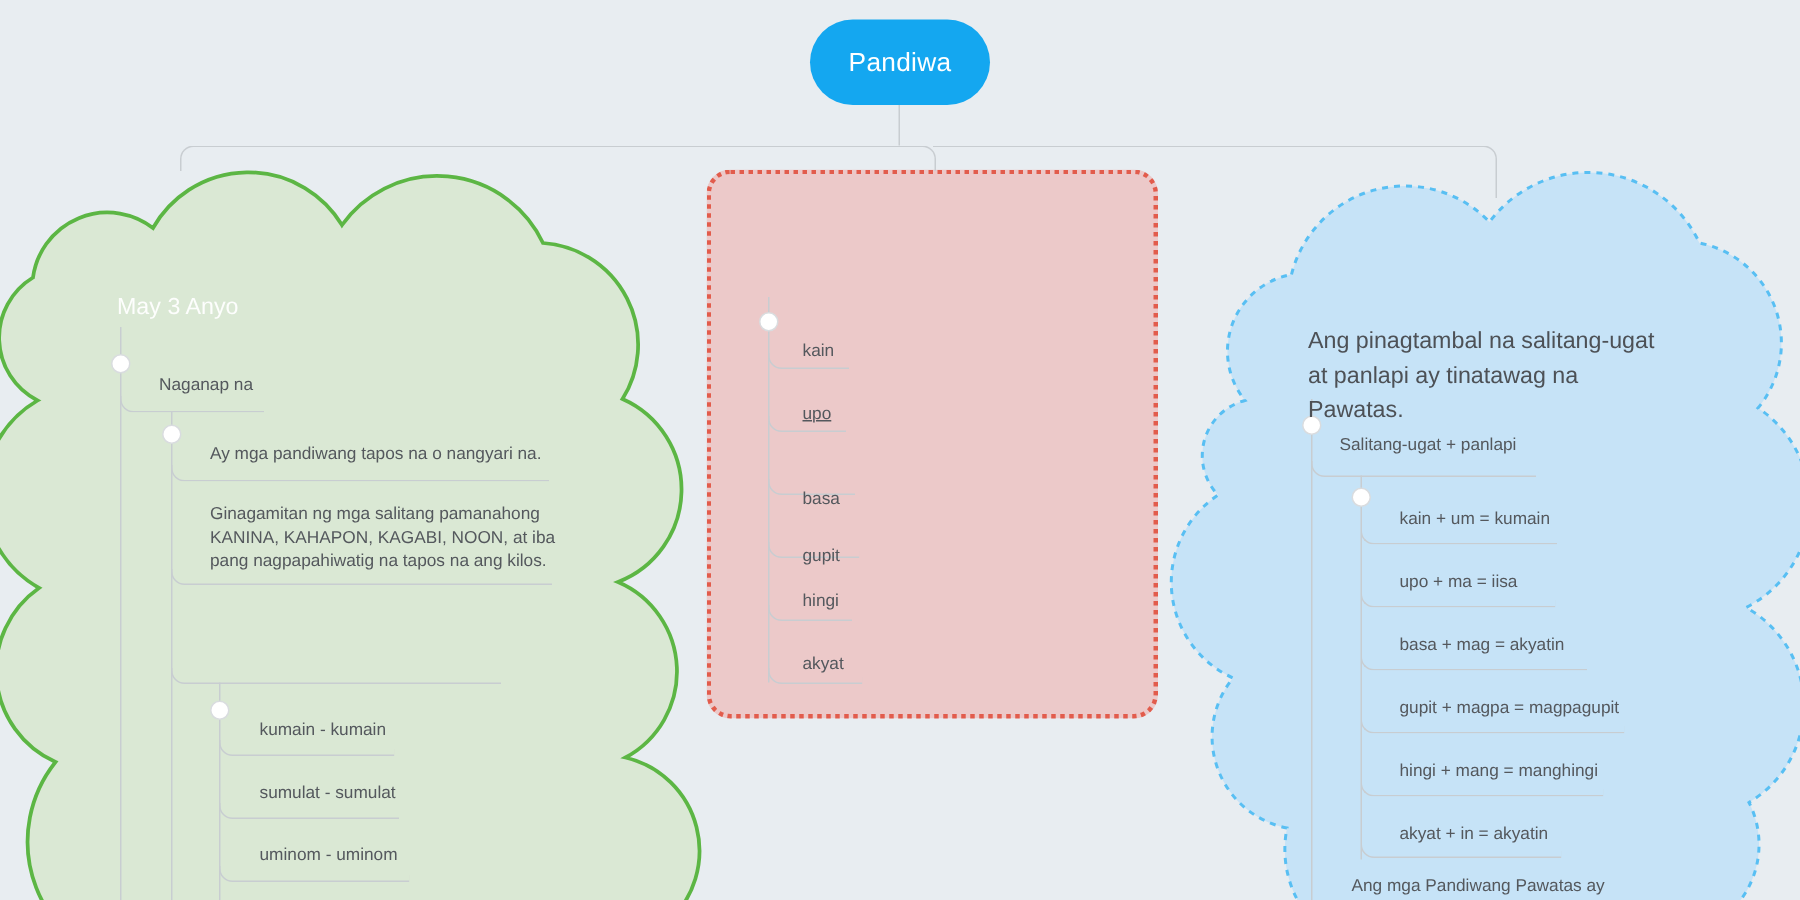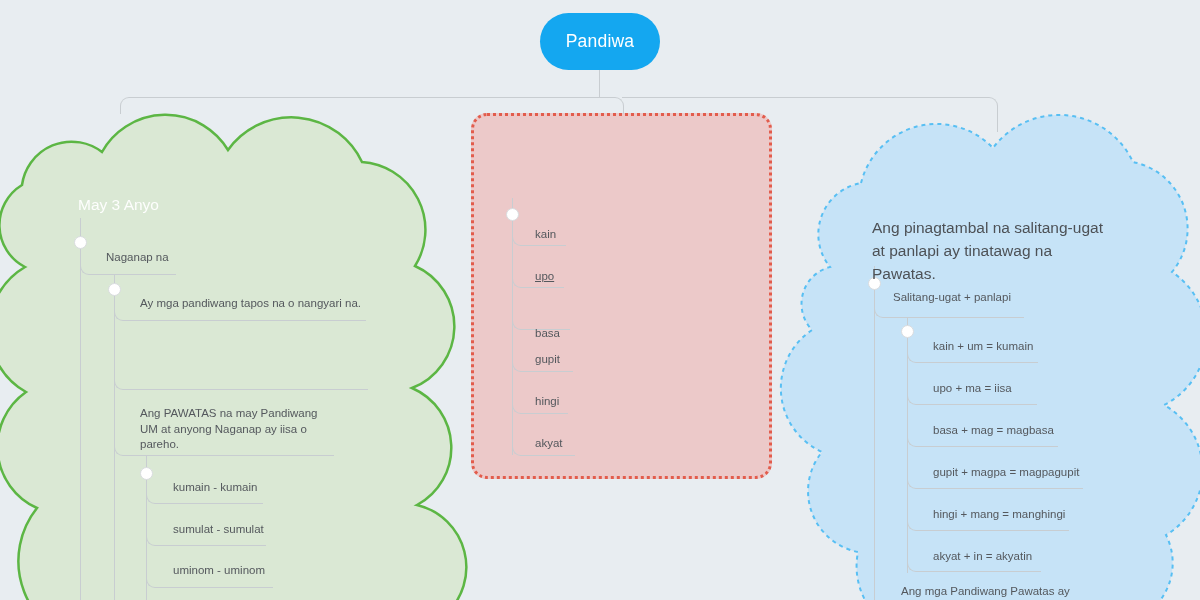--- a/index.html
+++ b/index.html
@@ -109,39 +109,39 @@
   <div class="dot" style="left:867.5px;top:276.5px;"></div>
   <div class="dot" style="left:900.5px;top:324.5px;"></div>
 
   <div class="root">
     <span>Pandiwa</span>
   </div>
 
   <div class="ct light" style="left:78px;top:196px;">May 3 Anyo</div>
   <div class="nl" style="left:106px;top:250px;">Naganap na</div>
   <div class="nl" style="left:140px;top:296px;">Ay mga pandiwang tapos na o nangyari na.</div>
-  <div class="nl" style="left:140px;top:406px;">Ang PAWATAS na may Pandiwang
-UM at anyong Naganap ay iisa o
-pareho.</div>
+  <div class="nl" style="left:140px;top:336px;">Ginagamitan ng mga salitang pamanahong
+KANINA, KAHAPON, KAGABI, NOON, at iba
+pang nagpapahiwatig na tapos na ang kilos.</div>
   <div class="nl" style="left:173px;top:480px;">kumain - kumain</div>
   <div class="nl" style="left:173px;top:522px;">sumulat - sumulat</div>
   <div class="nl" style="left:173px;top:563px;">uminom - uminom</div>
 
   <div class="nl" style="left:535px;top:227px;">kain</div>
   <div class="nl" style="left:535px;top:269px;text-decoration:underline;">upo</div>
   <div class="nl" style="left:535px;top:326px;">basa</div>
-  <div class="nl" style="left:535px;top:352px;">gupit</div>
+  <div class="nl" style="left:535px;top:364px;">gupit</div>
   <div class="nl" style="left:535px;top:394px;">hingi</div>
   <div class="nl" style="left:535px;top:436px;">akyat</div>
 
   <div class="ct dark" style="left:872px;top:197px;line-height:23px;">Ang pinagtambal na salitang-ugat
 at panlapi ay tinatawag na
 Pawatas.</div>
   <div class="nl" style="left:881px;top:290px;margin-left:12px;">Salitang-ugat + panlapi</div>
   <div class="nl" style="left:933px;top:339px;">kain + um = kumain</div>
   <div class="nl" style="left:933px;top:381px;">upo + ma = iisa</div>
-  <div class="nl" style="left:933px;top:423px;">basa + mag = magbasa</div>
+  <div class="nl" style="left:933px;top:423px;">basa + mag = akyatin</div>
   <div class="nl" style="left:933px;top:465px;">gupit + magpa = magpagupit</div>
   <div class="nl" style="left:933px;top:507px;">hingi + mang = manghingi</div>
   <div class="nl" style="left:933px;top:549px;">akyat + in = akyatin</div>
   <div class="nl" style="left:901px;top:584px;">Ang mga Pandiwang Pawatas ay</div>
 
 </div>
 
 </body></html>

